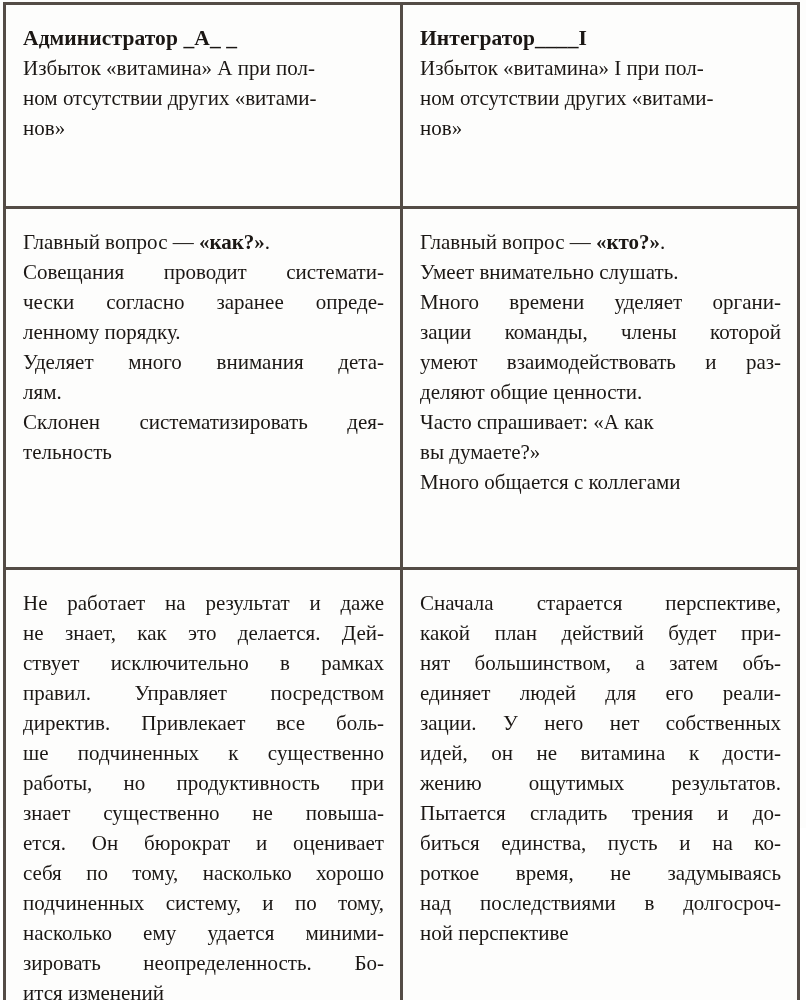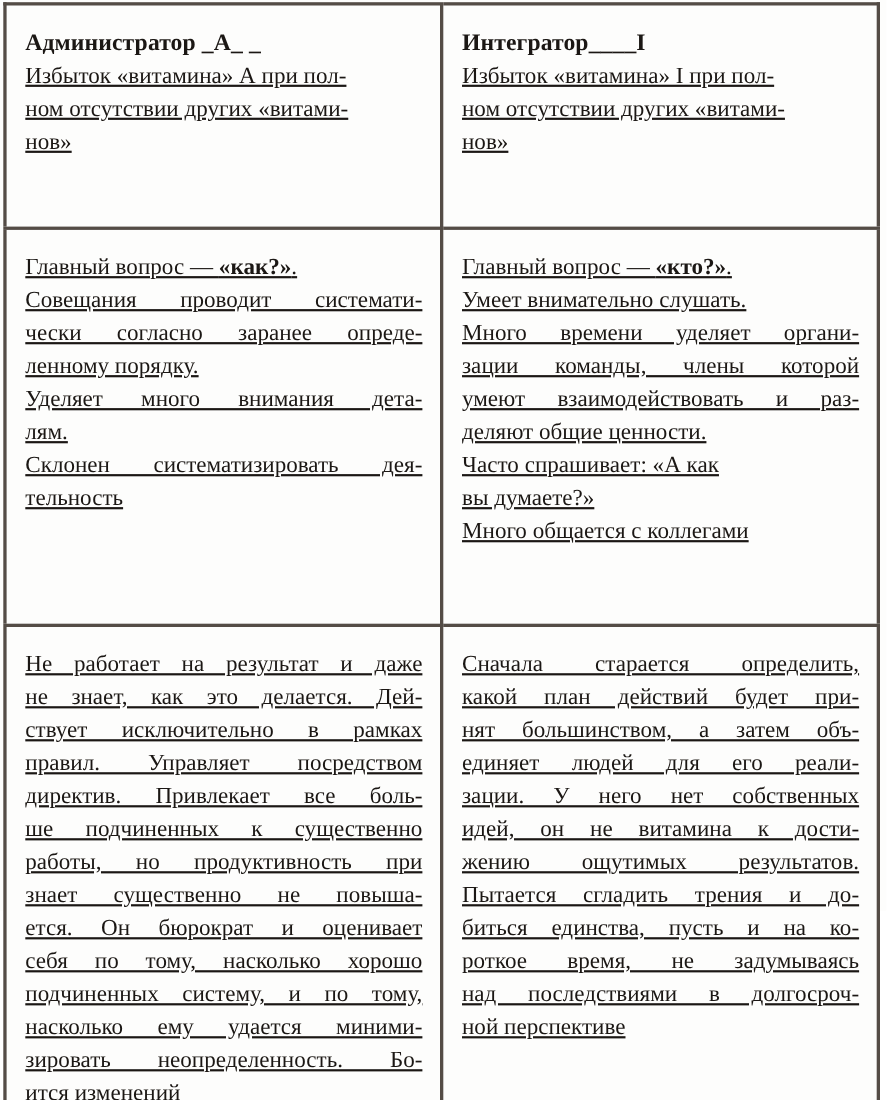--- a/index.html
+++ b/index.html
@@ -66,21 +66,20 @@
 
   .cell-text {
     font-size: 21px;
     line-height: 30px;
     margin: 0;
   }
 
   .cell-text .ln {
     display: block;
     white-space: pre;
-    text-decoration: underline;
   }
 
   
   .cell-text .ln.j {
     text-align: justify;
     text-align-last: justify;
     white-space: pre-wrap;
   }
 
   b, .em {
@@ -152,21 +151,21 @@
                 <span class="ln j">подчиненных систему, и по тому,</span>
                 <span class="ln j">насколько ему удается миними-</span>
                 <span class="ln j">зировать неопределенность. Бо-</span>
                 <span class="ln">ится изменений</span>
               </div>
           </div>
         </td>
         <td class="last-col">
           <div class="cell-inner">
             <div class="cell-text">
-                <span class="ln j">Сначала старается определить,</span>
+                <span class="ln j">Сначала старается перспективе,</span>
                 <span class="ln j">какой план действий будет при-</span>
                 <span class="ln j">нят большинством, а затем объ-</span>
                 <span class="ln j">единяет людей для его реали-</span>
                 <span class="ln j">зации. У него нет собственных</span>
                 <span class="ln j">идей, он не витамина к дости-</span>
                 <span class="ln j">жению ощутимых результатов.</span>
                 <span class="ln j">Пытается сгладить трения и до-</span>
                 <span class="ln j">биться единства, пусть и на ко-</span>
                 <span class="ln j">роткое время, не задумываясь</span>
                 <span class="ln j">над последствиями в долгосроч-</span>

